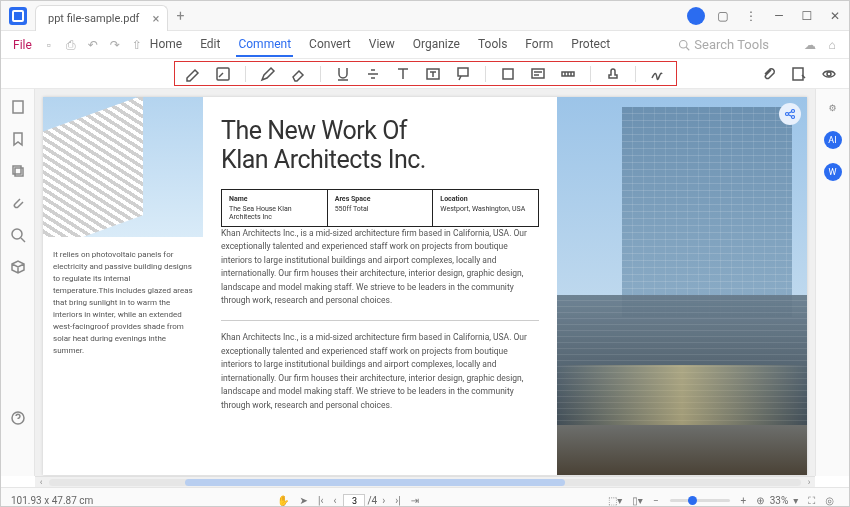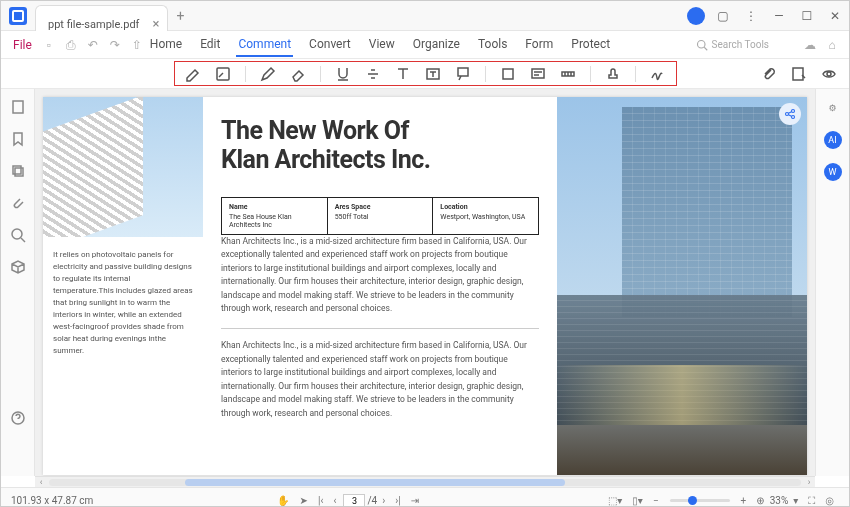--- a/index.html
+++ b/index.html
@@ -1,52 +1,52 @@
 <!DOCTYPE html>
 <html><head>
 <meta charset="utf-8">
 <style>
 *{box-sizing:border-box;margin:0;padding:0;font-family:-apple-system,BlinkMacSystemFont,"Segoe UI",Roboto,Arial,sans-serif}
 body{width:850px;height:507px;background:#fff;overflow:hidden;border:1px solid #ccc;position:relative;font-size:12px;color:#333}
 .titlebar{height:30px;display:flex;align-items:center;background:#f8f8f8;border-bottom:1px solid #e5e5e5}
 .app-ico{width:18px;height:18px;background:#2b6cf0;border-radius:3px;margin:0 8px;display:flex;align-items:center;justify-content:center}
 .app-ico::after{content:"";width:8px;height:8px;border:2px solid #fff;border-radius:2px}
-.tab{background:#fff;border:1px solid #ddd;border-bottom:none;border-radius:6px 6px 0 0;height:26px;margin-top:4px;padding:0 28px 0 12px;display:flex;align-items:flex-end;font-size:11px;color:#555;position:relative}
+.tab{background:#fff;border:1px solid #ddd;border-bottom:none;border-radius:6px 6px 0 0;height:26px;margin-top:4px;padding:0 28px 0 12px;display:flex;align-items:center;font-size:11px;color:#555;position:relative}
 .tab .x{position:absolute;right:8px;color:#888;font-size:13px}
 .newtab{width:24px;text-align:center;color:#888;font-size:14px}
 .titlebar .spacer{flex:1}
 .win-btn{width:28px;text-align:center;color:#666;font-size:12px}
 .user-badge{width:18px;height:18px;border-radius:50%;background:#2b6cf0;margin-right:4px}
 .menubar{height:28px;display:flex;align-items:center;border-bottom:1px solid #e9e9e9;padding:0 6px}
 .file-lbl{font-size:12px;color:#be185d;padding:0 6px}
 .qa-ico{width:22px;text-align:center;color:#aaa;font-size:12px}
 .menus{flex:1;display:flex;justify-content:flex-start;gap:14px}
 .menu{font-size:12px;color:#555;padding:4px 2px;border-bottom:2px solid transparent}
 .menu.active{color:#2b6cf0;border-bottom-color:#2b6cf0}
-.search{display:flex;align-items:center;gap:4px;color:#aaa;font-size:10px;margin-right:30px}
+.search{display:flex;align-items:center;gap:4px;color:#aaa;font-size:13px;margin-right:30px}
 .toolbar{height:30px;display:flex;align-items:center;justify-content:center;border-bottom:1px solid #e9e9e9;gap:14px;position:relative}
 .tb-group{display:flex;align-items:center;gap:14px;border:1.5px solid #d33;padding:2px 10px;height:25px}
 .tb-ico{width:16px;height:16px;color:#555;display:flex;align-items:center;justify-content:center}
 .tb-sep{width:1px;height:16px;background:#ddd}
 .tb-right{position:absolute;right:12px;display:flex;gap:14px}
 .mainarea{display:flex;height:387px;background:#f0f0f0}
 .leftrail{width:34px;background:#fafafa;border-right:1px solid #e5e5e5;display:flex;flex-direction:column;align-items:center;padding-top:10px;gap:16px}
 .rail-ico{width:16px;height:16px;color:#888}
 .help-ico{margin-top:auto;margin-bottom:50px}
 .rightrail{width:34px;background:#fafafa;border-left:1px solid #e5e5e5;display:flex;flex-direction:column;align-items:center;padding-top:10px;gap:14px}
 .rr-ico{width:18px;height:18px;border-radius:50%;display:flex;align-items:center;justify-content:center;font-size:9px;color:#fff}
 .canvas{flex:1;overflow:hidden;position:relative;padding:8px 8px 0 8px}
 .page{background:#fff;width:100%;height:378px;display:flex;position:relative;box-shadow:0 0 3px rgba(0,0,0,.15)}
 .col-left{width:160px;position:relative}
 .sky1{height:140px;background:linear-gradient(#b4d4ef,#d9ebf8);position:relative;overflow:hidden}
 .bld1{position:absolute;bottom:0;left:-20px;width:120px;height:120px;background:repeating-linear-gradient(45deg,#fff,#fff 3px,#d0d0d0 3px,#d0d0d0 6px);transform:skewY(-20deg)}
 .col-left-text{padding:12px 10px 0 10px;font-size:8px;line-height:1.5;color:#555}
 .col-left-text p{margin-bottom:10px}
 .col-mid{flex:1;padding:20px 18px 0 18px}
-.hero-title{font-size:25px;font-weight:700;letter-spacing:-0.5px;line-height:1.15;margin-bottom:22px}
+.hero-title{font-size:25px;font-weight:400;letter-spacing:-0.5px;line-height:1.15;margin-bottom:14px}
 .tbl{display:flex;border:1px solid #222;margin-bottom:0;font-size:7px}
 .tcell{flex:1;border-right:1px solid #222;padding:5px 7px}
 .tcell:last-child{border-right:none}
 .tcell .th{font-weight:700;margin-bottom:2px}
 .para{font-size:8.5px;line-height:1.6;color:#555;margin-bottom:12px}
 .hr{border:none;border-top:1px solid #ccc;margin-bottom:10px}
 .col-right{width:250px;position:relative;background:linear-gradient(#9cc4e8 0%,#bfd9ee 55%,#4a4236 100%);overflow:hidden}
 .bld2{position:absolute;top:10px;right:15px;width:170px;height:210px;background:linear-gradient(#6a8faf,#8aabc5);opacity:.95}
 .bld2::before{content:"";position:absolute;inset:0;background:repeating-linear-gradient(to bottom,transparent 0,transparent 6px,rgba(255,255,255,.15) 6px,rgba(255,255,255,.15) 7px),repeating-linear-gradient(to right,transparent 0,transparent 10px,rgba(255,255,255,.1) 10px,rgba(255,255,255,.1) 11px)}
 .bld3{position:absolute;bottom:50px;left:0;right:0;height:130px;background:linear-gradient(#667a8a,#3e4b55);opacity:.9}

